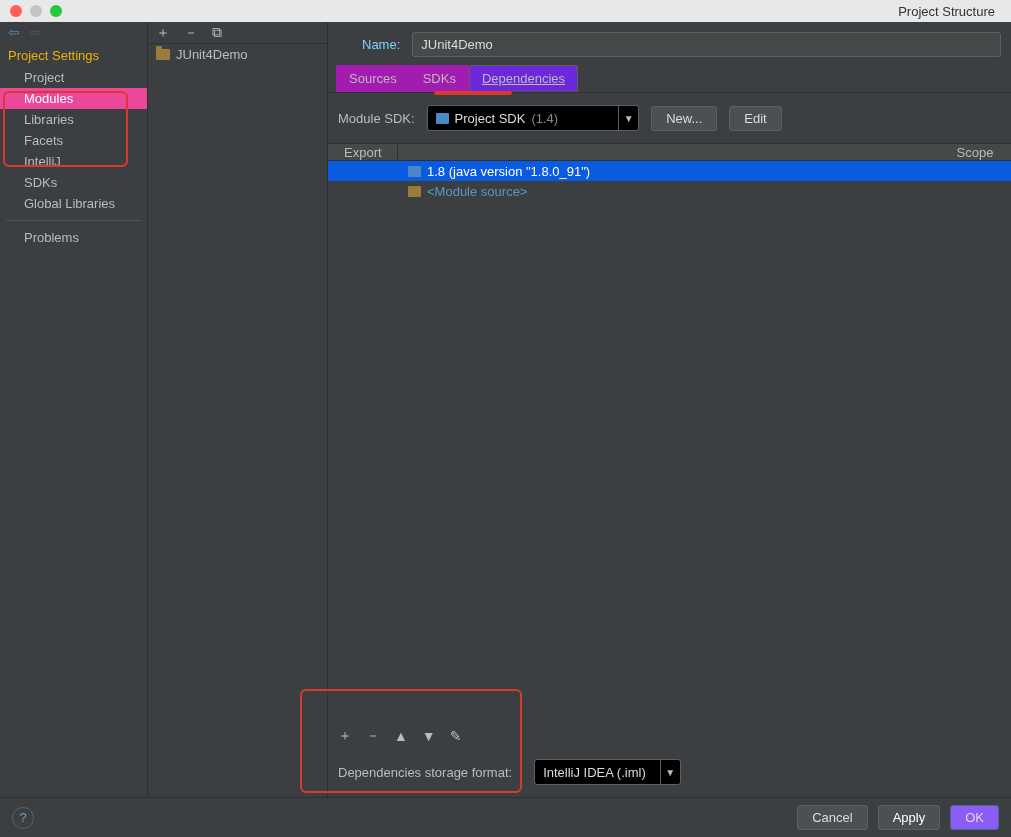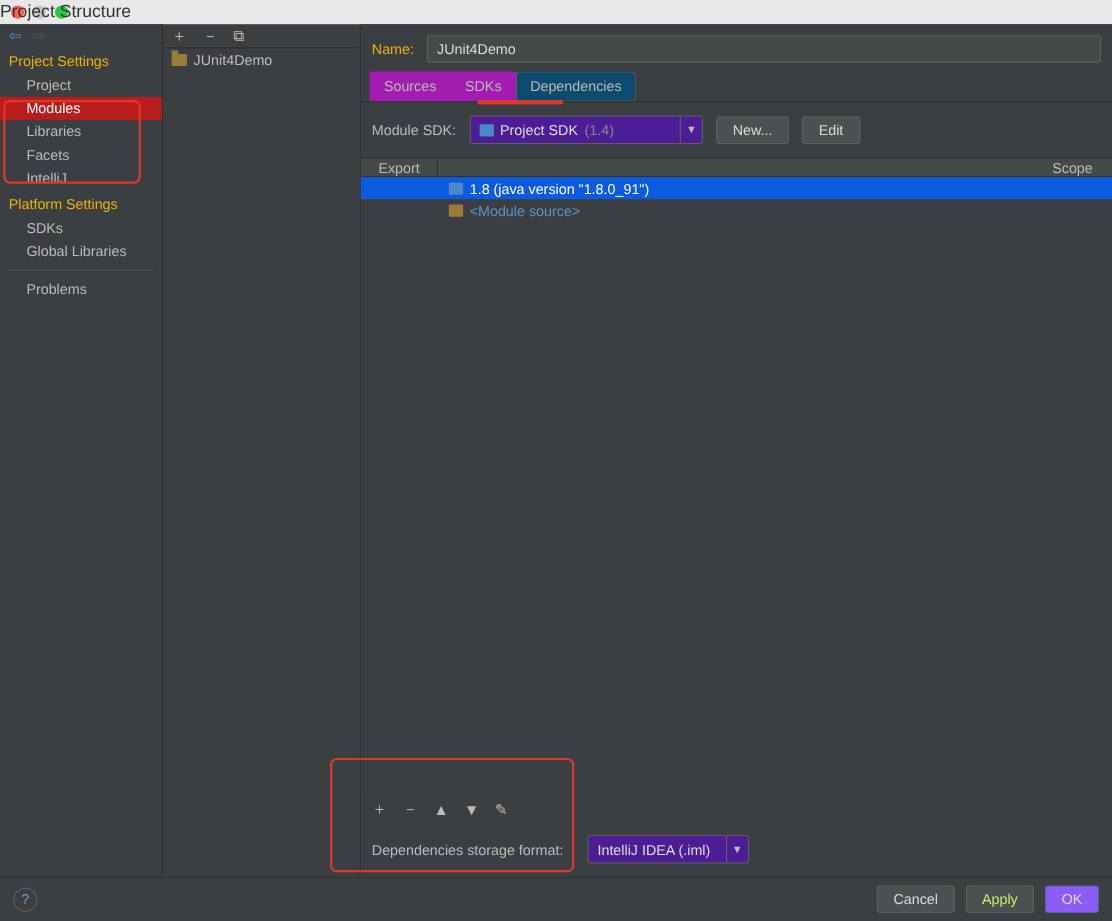--- a/index.html
+++ b/index.html
@@ -27,24 +27,24 @@
   }
   .traffic-light {
     width: 12px; height: 12px;
     border-radius: 50%;
   }
   .tl-red { background: #ff5f57; }
   .tl-yellow { background: #c4c4c4; }
   .tl-green { background: #28c840; }
   .titlebar-title {
     position: absolute;
-    left: 0; right: 0;
-    text-align: left;
+    left: 0; right: 16px;
+    text-align: right;
     color: #333;
-    font-size: 16px;
+    font-size: 13px;
   }
   .main-area {
     display: flex;
     height: calc(100% - 22px - 40px);
   }
   .sidebar {
     width: 148px;
     background: #3c3f41;
     border-right: 1px solid #2d2f30;
     position: relative;
@@ -62,21 +62,21 @@
     color: #eab308;
     padding: 6px 8px 4px 8px;
     font-size: 13px;
   }
   .sidebar-item {
     padding: 3px 8px 3px 24px;
     cursor: pointer;
     color: #bbbbbb;
   }
   .sidebar-item.selected {
-    background: #b91c1c;
+    background: #ec4899;
     color: #ffffff;
   }
   .sidebar-divider {
     border-top: 1px solid #515151;
     margin: 6px 6px;
   }
   .highlight-box {
     position: absolute;
     border: 2px solid #d93a2b;
     border-radius: 6px;
@@ -128,21 +128,21 @@
     flex-direction: column;
     background: #3c3f41;
     position: relative;
   }
   .name-row {
     display: flex;
     align-items: center;
     gap: 12px;
     padding: 10px 10px 8px 10px;
   }
-  .name-label { color:#eab308; }
+  .name-label { color:#7dd3fc;margin-left:24px; }
   .text-input {
     flex: 1;
     background: #45494a;
     border: 1px solid #5e6060;
     color: #dcdcdc;
     padding: 4px 8px;
     border-radius: 3px;
     font-size: 13px;
   }
   .tabs-row {
@@ -152,43 +152,44 @@
     position:relative;
   }
   .tab {
     padding: 5px 12px;
     color: #bbbbbb;
     background: #a21caf;
     border: 1px solid transparent;
     cursor: pointer;
   }
   .tab.active {
-    background: #0c4a6e;
+    background: #6d28d9;
     border: 1px solid #5e6060;
     border-bottom: 1px solid #4e5254;
     border-radius: 3px 3px 0 0;
+    text-decoration: underline;
   }
   .red-underline {
     position:absolute;
     bottom:-3px;
     height:4px;
     background:#d93a2b;
     border-radius:2px;
   }
   .sdk-row {
     display: flex;
     align-items: center;
     gap: 12px;
     padding: 12px 10px;
   }
   .sdk-label { color:#bbbbbb; }
   .combo {
     display: flex;
     align-items: center;
-    background: #4c1d95;
+    background: #000000;
     border: 1px solid #5e6060;
     border-radius: 3px;
     height: 26px;
   }
   .combo-display {
     display:flex;
     align-items:center;
     gap:6px;
     padding: 0 60px 0 8px;
     color:#dcdcdc;
@@ -206,21 +207,21 @@
     color: #dcdcdc;
     padding: 4px 14px;
     border-radius: 3px;
     cursor: pointer;
     font-size:13px;
   }
   .btn.primary {
     background: #8b5cf6;
     border-color: #4a6a95;
   }
-  .btn:disabled { color:#bef264; }
+  .btn:disabled { color:#ffffff; }
   .deps-table-head {
     display: flex;
     background: #45494a;
     border-top: 1px solid #2d2f30;
     border-bottom: 1px solid #2d2f30;
     height: 18px;
     align-items:center;
   }
   .col-export {
     width: 70px;
@@ -321,21 +322,20 @@
       <span class="arrow-icon dim">⇨</span>
     </div>
 
     <div class="section-header">Project Settings</div>
     <div class="sidebar-item">Project</div>
     <div class="sidebar-item selected">Modules</div>
     <div class="sidebar-item">Libraries</div>
     <div class="sidebar-item">Facets</div>
     <div class="sidebar-item">IntelliJ</div>
 
-    <div class="section-header">Platform Settings</div>
     <div class="sidebar-item">SDKs</div>
     <div class="sidebar-item">Global Libraries</div>
 
     <div class="sidebar-divider"></div>
     <div class="sidebar-item">Problems</div>
 
     <div class="highlight-box" style="left:3px; top:69px; width:125px; height:76px;"></div>
   </div>
 
   <div class="middle-panel">

